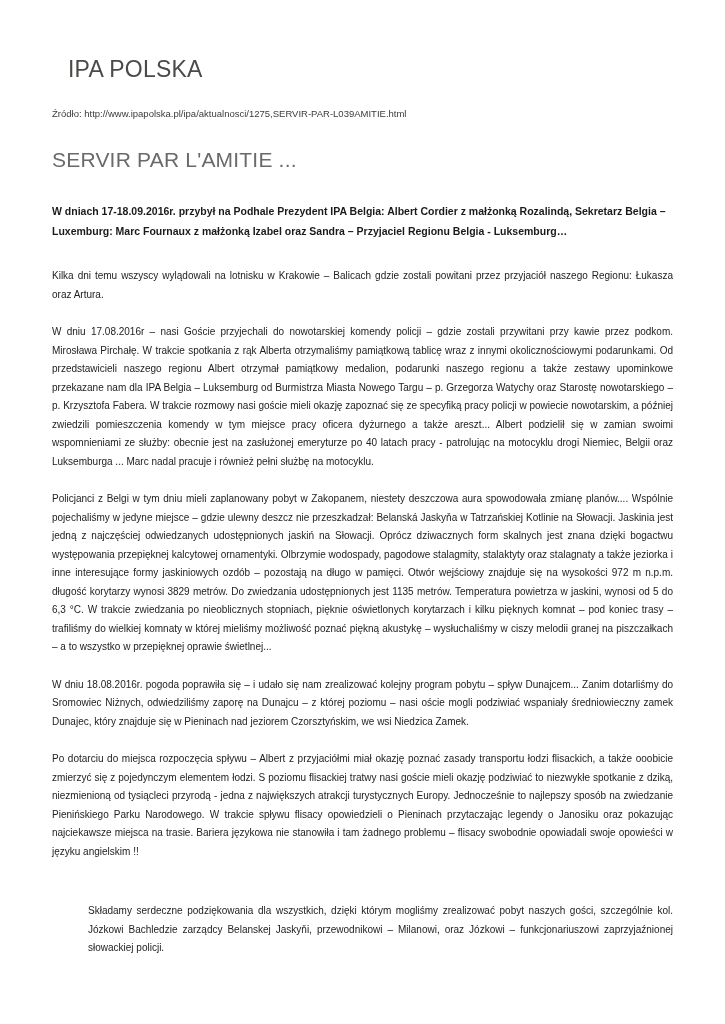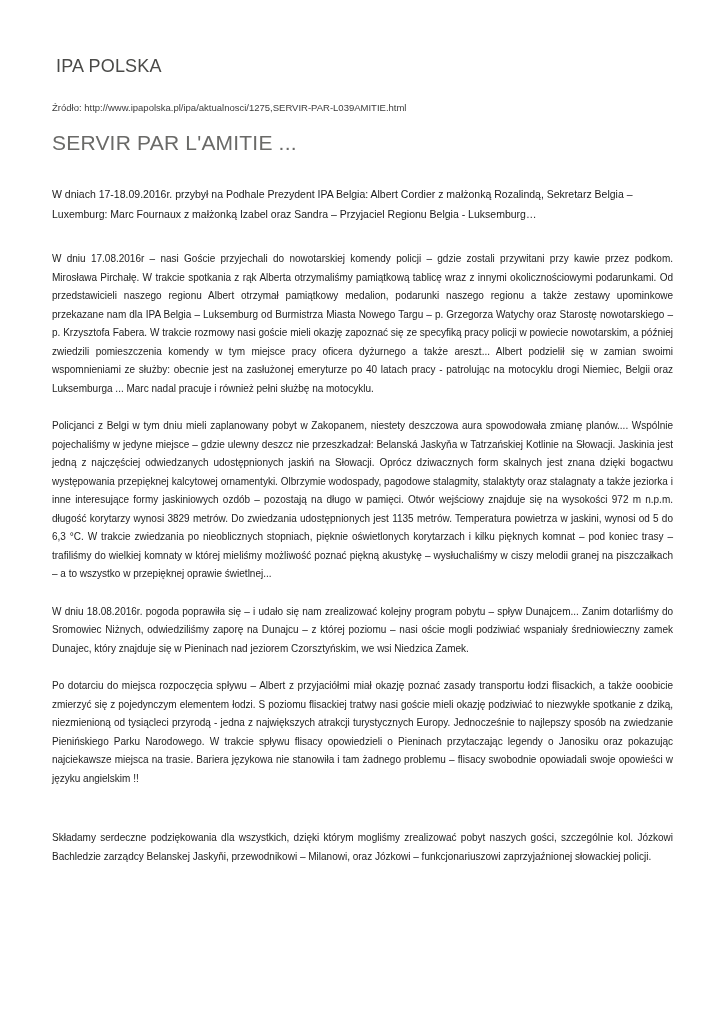--- a/index.html
+++ b/index.html
@@ -13,82 +13,84 @@
     font-family: "Liberation Sans", sans-serif;
     color: #231f20;
     -webkit-font-smoothing: antialiased;
   }
   .page {
     width: 725px;
     box-sizing: border-box;
     padding: 56px 52px 40px 52px;
   }
   .site-title {
-    font-size: 18px;
+    font-size: 23px;
     font-weight: 400;
     color: #4a4a48;
     letter-spacing: 0.2px;
-    margin: 0 0 22px 4px;
+    margin: 0 0 22px 16px;
     line-height: 1.2;
   }
   .meta {
     font-size: 9.5px;
     color: #3b3b3b;
     line-height: 1.65;
-    margin: 0 0 15px 0;
+    margin: 0 0 26px 0;
   }
   .meta div {
     white-space: nowrap;
   }
   .doc-title {
     font-size: 21px;
     font-weight: 400;
     color: #6a6a68;
     letter-spacing: 0.2px;
     margin: 0 0 30px 0;
     line-height: 1.2;
   }
   .lead {
     font-size: 10.5px;
-    font-weight: normal;
+    font-weight: bold;
     color: #1a1a1a;
     line-height: 1.85;
     margin: 0 0 26px 0;
     text-align: left;
   }
   p.body-par {
     font-size: 10px;
     color: #222222;
     line-height: 1.85;
     margin: 0 0 19px 0;
     text-align: justify;
     text-justify: inter-word;
   }
   p.body-par:last-child {
     margin-bottom: 0;
+    margin-left: 36px;
   }
   .spacer-lg {
     height: 22px;
   }
 </style>
 </head>
 <body>
 
 <div class="page">
 
   <h1 class="site-title">IPA POLSKA</h1>
 
   <div class="meta">
     <div>Źródło: http://www.ipapolska.pl/ipa/aktualnosci/1275,SERVIR-PAR-L039AMITIE.html</div>
   </div>
 
   <h2 class="doc-title">SERVIR PAR L'AMITIE ...</h2>
 
   <p class="lead">W dniach 17-18.09.2016r. przybył na Podhale Prezydent IPA Belgia: Albert Cordier z małżonką Rozalindą, Sekretarz Belgia – Luxemburg: Marc Fournaux z małżonką Izabel oraz Sandra – Przyjaciel Regionu Belgia - Luksemburg…</p>
 
+  <p class="body-par">Kilka dni temu wszyscy wylądowali na lotnisku w Krakowie – Balicach gdzie zostali powitani przez przyjaciół naszego Regionu: Łukasza oraz Artura.</p>
   <p class="body-par">W dniu 17.08.2016r – nasi Goście przyjechali do nowotarskiej komendy policji – gdzie zostali przywitani przy kawie przez podkom. Mirosława Pirchałę.  W trakcie spotkania z rąk Alberta otrzymaliśmy pamiątkową tablicę wraz z innymi okolicznościowymi podarunkami. Od przedstawicieli naszego regionu Albert otrzymał pamiątkowy medalion, podarunki naszego regionu a także zestawy upominkowe przekazane nam dla IPA Belgia – Luksemburg od Burmistrza Miasta Nowego Targu – p. Grzegorza Watychy oraz Starostę nowotarskiego – p. Krzysztofa Fabera. W trakcie rozmowy nasi goście mieli okazję zapoznać się ze specyfiką pracy policji w powiecie nowotarskim, a później zwiedzili pomieszczenia komendy w tym miejsce pracy oficera dyżurnego a także areszt... Albert podzielił się w zamian swoimi wspomnieniami ze służby: obecnie jest na zasłużonej emeryturze po 40 latach pracy - patrolując na motocyklu drogi Niemiec, Belgii oraz Luksemburga ...  Marc nadal pracuje i również pełni służbę na motocyklu.</p>
   <p class="body-par">Policjanci z Belgi w tym dniu mieli zaplanowany pobyt w Zakopanem, niestety deszczowa aura spowodowała zmianę planów.... Wspólnie pojechaliśmy w jedyne miejsce – gdzie ulewny deszcz nie przeszkadzał: Belanská Jaskyňa w Tatrzańskiej Kotlinie na Słowacji. Jaskinia jest jedną z najczęściej odwiedzanych udostępnionych jaskiń na Słowacji. Oprócz dziwacznych form skalnych jest znana dzięki bogactwu występowania przepięknej kalcytowej ornamentyki. Olbrzymie wodospady,  pagodowe stalagmity, stalaktyty oraz stalagnaty a także jeziorka i inne interesujące formy jaskiniowych ozdób – pozostają na długo w pamięci. Otwór wejściowy znajduje się na wysokości 972 m n.p.m. długość korytarzy wynosi 3829 metrów. Do zwiedzania udostępnionych jest 1135 metrów. Temperatura powietrza w jaskini, wynosi od 5 do 6,3 °C. W trakcie zwiedzania po nieoblicznych stopniach, pięknie oświetlonych korytarzach  i kilku pięknych komnat – pod koniec  trasy – trafiliśmy do wielkiej komnaty w której mieliśmy możliwość poznać piękną akustykę – wysłuchaliśmy w ciszy melodii granej na piszczałkach – a to wszystko w przepięknej oprawie świetlnej...</p>
   <p class="body-par">W dniu 18.08.2016r. pogoda poprawiła się – i udało się nam zrealizować kolejny program pobytu – spływ Dunajcem... Zanim dotarliśmy do Sromowiec Niżnych, odwiedziliśmy zaporę na Dunajcu – z której poziomu – nasi oście mogli podziwiać wspaniały średniowieczny zamek Dunajec, który znajduje się w Pieninach nad jeziorem Czorsztyńskim, we wsi Niedzica Zamek.</p>
   <p class="body-par">Po dotarciu do miejsca rozpoczęcia spływu – Albert z przyjaciółmi miał okazję poznać zasady transportu łodzi flisackich, a także ooobicie zmierzyć się z pojedynczym elementem łodzi.  S poziomu  flisackiej tratwy nasi goście mieli okazję podziwiać to niezwykłe spotkanie z dziką, niezmienioną od tysiącleci przyrodą - jedna z największych atrakcji turystycznych Europy. Jednocześnie to najlepszy sposób na zwiedzanie Pienińskiego Parku Narodowego. W trakcie spływu flisacy opowiedzieli o Pieninach przytaczając legendy o Janosiku oraz pokazując najciekawsze miejsca na trasie. Bariera językowa nie stanowiła i tam żadnego problemu – flisacy swobodnie opowiadali  swoje opowieści w języku angielskim !!</p>
 
   <div class="spacer-lg"></div>
 
   <p class="body-par">Składamy serdeczne podziękowania dla wszystkich, dzięki którym mogliśmy zrealizować pobyt naszych gości, szczególnie kol. Józkowi Bachledzie zarządcy Belanskej Jaskyňi, przewodnikowi – Milanowi, oraz Józkowi – funkcjonariuszowi zaprzyjaźnionej słowackiej policji.</p>
 
 </div>

